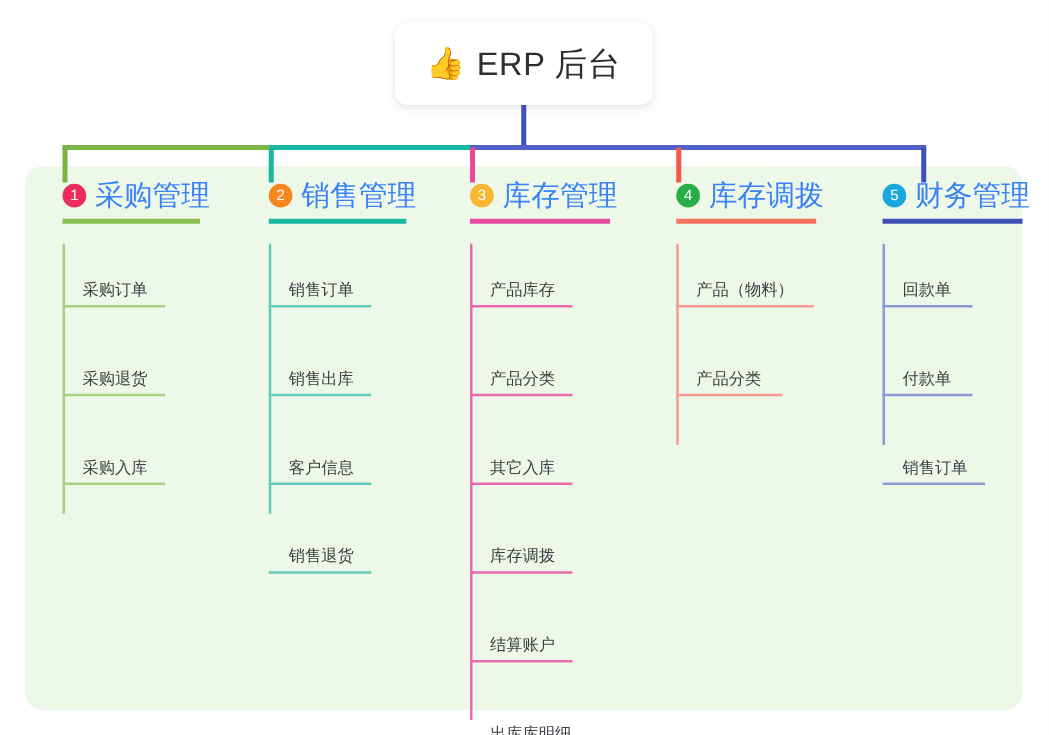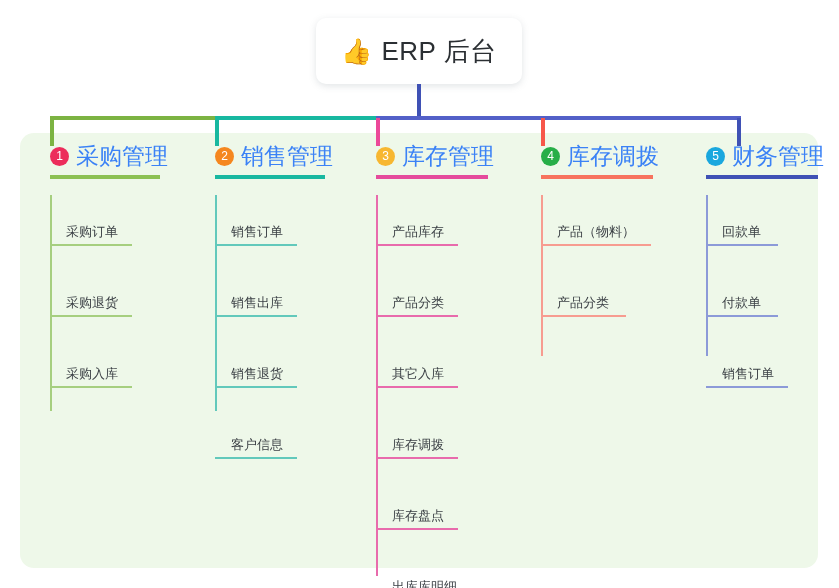--- a/index.html
+++ b/index.html
@@ -198,25 +198,25 @@
           <div class="spine" style="background: rgb(98, 201, 187); height: 216px;"></div>
           <div class="leaf">
             <div class="leaf-text">销售订单</div>
             <div class="leaf-rule" style="background: rgb(98, 201, 187); width: 82px;"></div>
           </div>
           <div class="leaf">
             <div class="leaf-text">销售出库</div>
             <div class="leaf-rule" style="background: rgb(98, 201, 187); width: 82px;"></div>
           </div>
           <div class="leaf">
+            <div class="leaf-text">客户信息</div>
+            <div class="leaf-rule" style="background: rgb(98, 201, 187); width: 82px;"></div>
+          </div>
+          <div class="leaf">
             <div class="leaf-text">销售退货</div>
-            <div class="leaf-rule" style="background: rgb(98, 201, 187); width: 82px;"></div>
-          </div>
-          <div class="leaf">
-            <div class="leaf-text">客户信息</div>
             <div class="leaf-rule" style="background: rgb(98, 201, 187); width: 82px;"></div>
           </div>
         </div>
       </div>
       <div class="column" style="left: 362px; width: 160px;">
         <div class="col-head">
           <span class="badge" style="background: rgb(247, 183, 49);">3</span>
           <span class="col-label">库存管理</span>
         </div>
         <div class="head-rule" style="background: rgb(229, 75, 156); width: 112px; margin-left: 14px;"></div>
@@ -232,21 +232,21 @@
           </div>
           <div class="leaf">
             <div class="leaf-text">其它入库</div>
             <div class="leaf-rule" style="background: rgb(232, 107, 172); width: 82px;"></div>
           </div>
           <div class="leaf">
             <div class="leaf-text">库存调拨</div>
             <div class="leaf-rule" style="background: rgb(232, 107, 172); width: 82px;"></div>
           </div>
           <div class="leaf">
-            <div class="leaf-text">库存盘点</div>
+            <div class="leaf-text">结算账户</div>
             <div class="leaf-rule" style="background: rgb(232, 107, 172); width: 82px;"></div>
           </div>
           <div class="leaf">
             <div class="leaf-text">出库库明细</div>
             <div class="leaf-rule" style="background: rgb(232, 107, 172); width: 95px;"></div>
           </div>
         </div>
       </div>
       <div class="column" style="left: 527px; width: 160px;">
         <div class="col-head">

